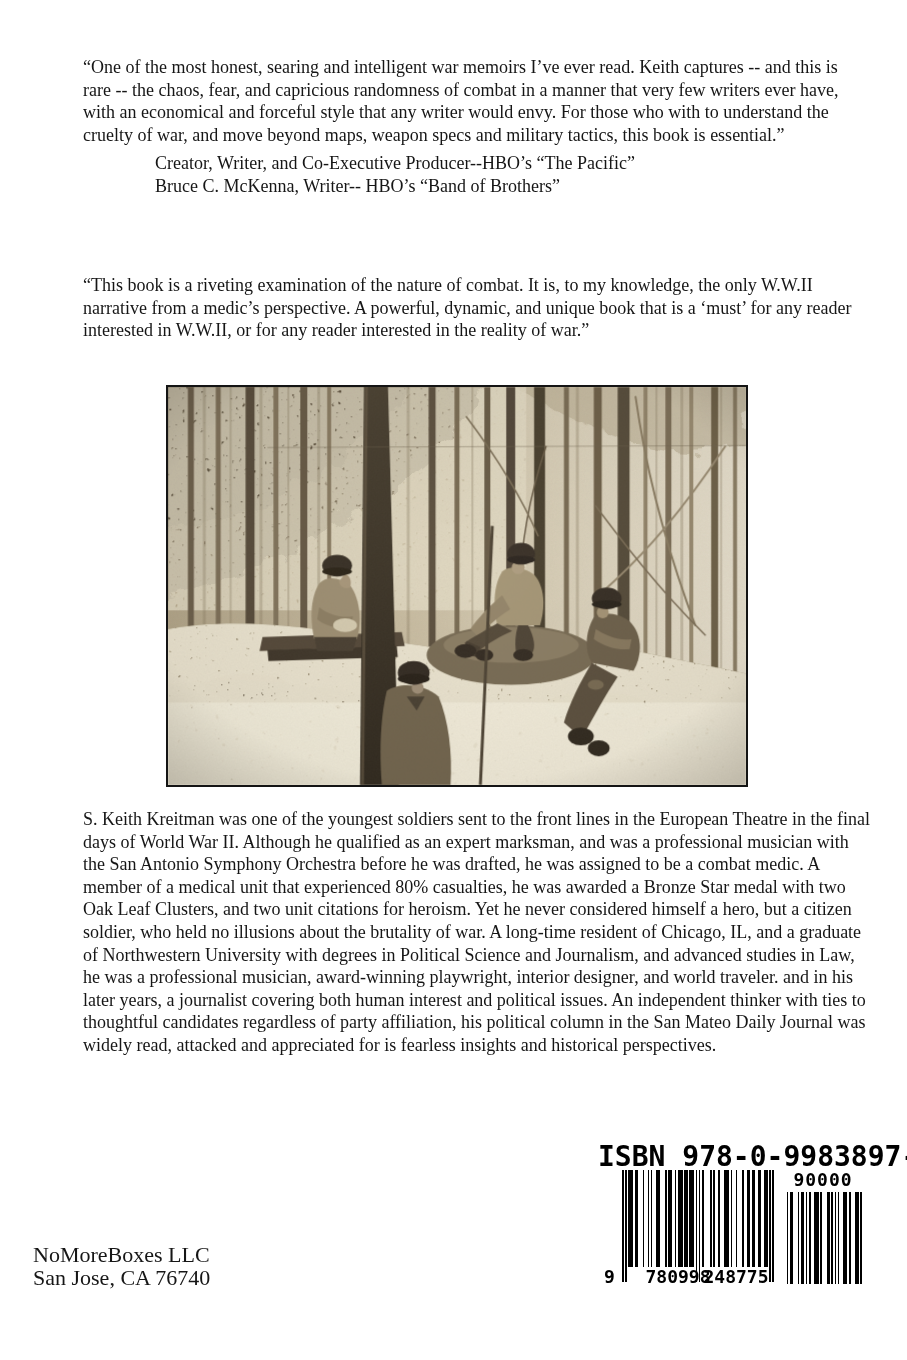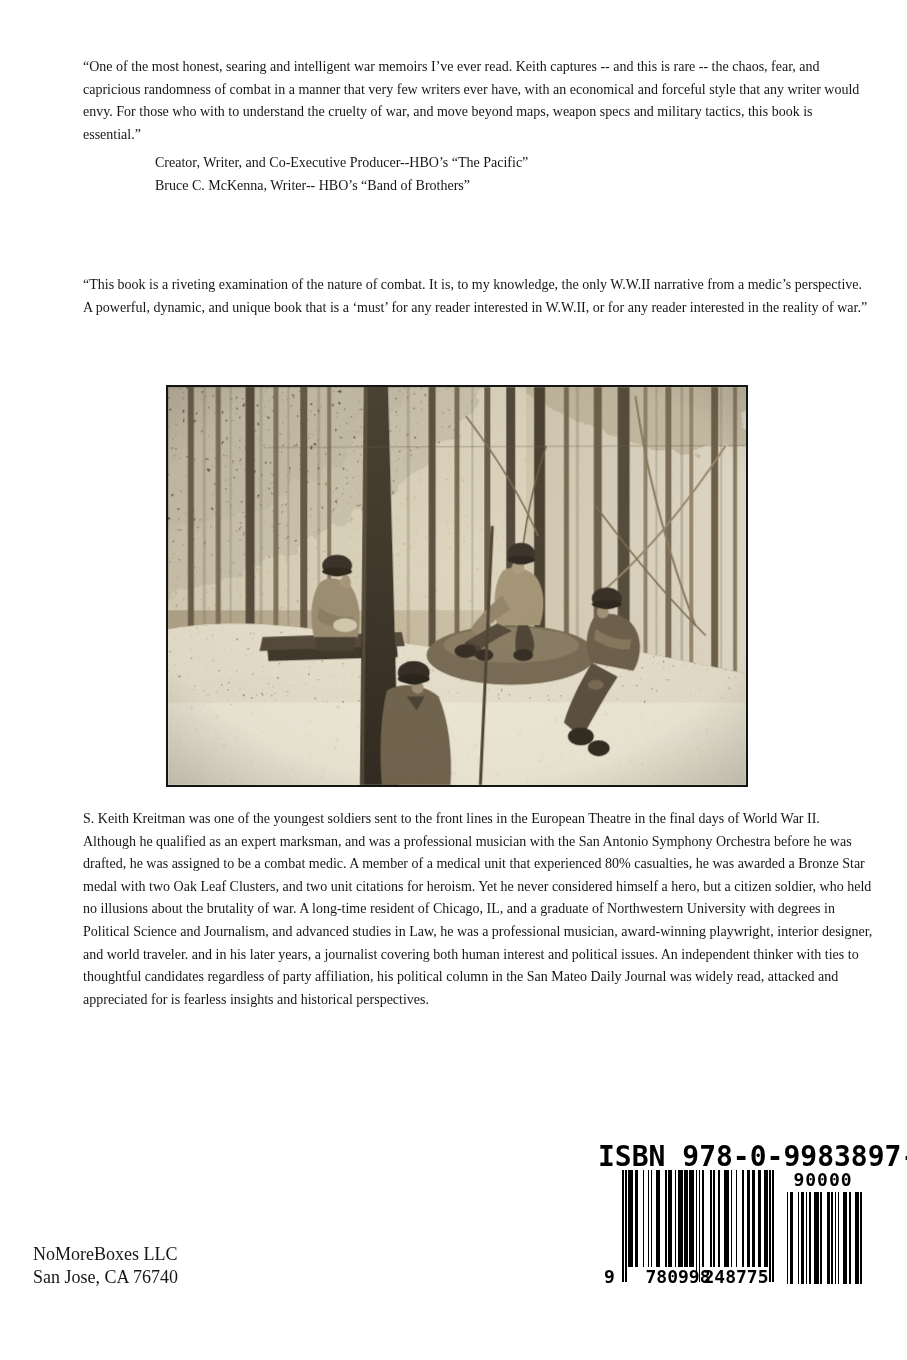--- a/index.html
+++ b/index.html
@@ -2,37 +2,37 @@
 <html><head>
 <meta charset="utf-8">
 <style>
   html,body { margin:0; padding:0; }
   body {
     width:907px; height:1360px; position:relative; overflow:hidden;
     background:#ffffff; color:#161616;
     font-family:"Liberation Serif", serif;
   }
   .abs { position:absolute; }
-  .serif-block { font-size:14px; line-height:22.6px; text-align:left; }
+  .serif-block { font-size:18px; line-height:22.6px; text-align:left; }
   .quote-text { margin:0; }
   .attr-line { padding-left:72px; }
   #quote-block-1 { left:83px; top:56px; width:786px; }
   #quote-block-1 .attr-group { margin-top:6px; }
   #quote-block-2 { left:83px; top:246px; width:786px;margin-top:28px; }
   #quote-block-2 .attr-group { margin-top:2px; }
 
   #photo-frame {
     left:166px; top:385px; width:582px; height:402px;
     border:2px solid #141414; box-sizing:border-box; background:#cfc4aa;
   }
   #photo-frame svg { display:block; width:100%; height:100%; }
 
   #bio-block { left:83px; top:808px; width:790px; }
 
-  #publisher-block { left:33px; top:1243px; font-size:18px; line-height:23px; }
+  #publisher-block { left:33px; top:1243px; font-size:22px; line-height:23px; }
 
   #isbn-block { left:598px; top:1146px; width:282px; height:152px; }
   .mono { font-family:"DejaVu Sans Mono", monospace; font-weight:bold; color:#000; }
   #isbn-label { position:absolute; top:0; left:0; width:100%; text-align:center; font-size:28px; line-height:22px; white-space:nowrap; }
   #addon-text { position:absolute; top:23px; left:184px; width:82px; text-align:center; font-size:18px; letter-spacing:1px; }
   #ean13-svg { position:absolute; left:24px; top:24px; height:112px; }
   #ean5-svg  { position:absolute; left:187px; top:46px; height:92px; }
   #isbn-block svg rect { fill:#000; shape-rendering:crispEdges; }
   .bc-digit { position:absolute; top:121px; font-size:18px; line-height:19px; }
   #bc-digit-left { left:6px; }

